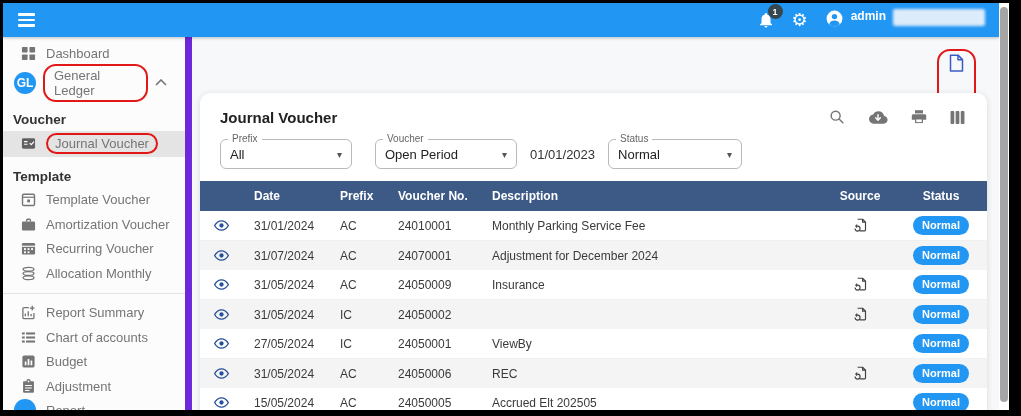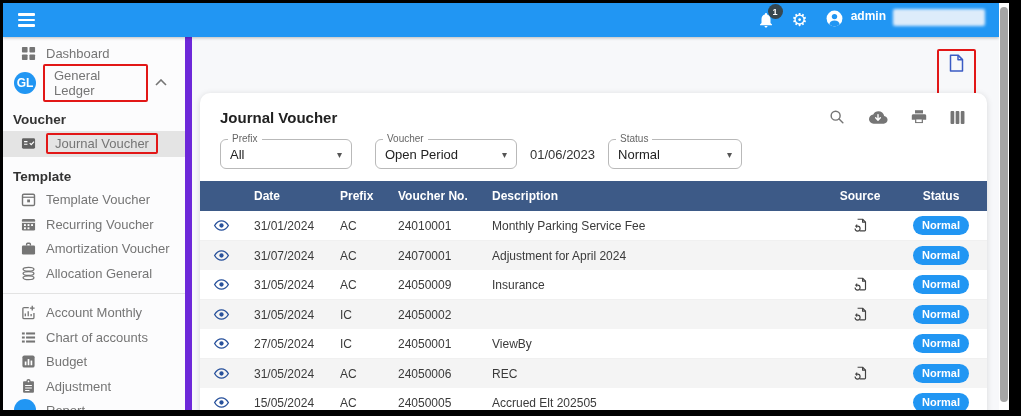--- a/index.html
+++ b/index.html
@@ -49,21 +49,21 @@
     color:#757575;cursor:pointer;}
   .side-item .icon{width:17px;height:17px;flex:0 0 17px;display:flex;align-items:center;justify-content:center;}
   .side-item.selected{background:#e4e4e4;height:26px;}
   .side-module{height:34px;display:flex;align-items:center;padding-left:11px;gap:7px;color:#757575;cursor:pointer;}
   .avatar{width:22px;height:22px;border-radius:50%;background:var(--header-blue,#2196f3);
     color:#fff;font-size:12px;font-weight:bold;display:flex;align-items:center;justify-content:center;flex:0 0 22px;}
   .side-module .chevron{margin-left:auto;margin-right:18px;line-height:0;}
   .side-section{height:27px;display:flex;align-items:flex-end;padding-left:10px;padding-bottom:4px;
     font-weight:bold;color:#333;font-size:13.5px;text-align:right;}
   .side-divider{height:1px;background:#e3e3e3;margin:7px 0;}
-  .red-box{border:2px solid var(--annotation-red,#e21717);border-radius:2px;padding:1px 7px;}
+  .red-box{border:2px solid var(--annotation-red,#e21717);border-radius:13px;padding:1px 7px;}
   .side-module .red-box{padding:2px 9px;}
   .cut-avatar{position:absolute;left:11px;bottom:-11px;}
   
   .main{flex:1;background:#f7f8fa;position:relative;overflow:hidden;}
   .add-btn{
     position:absolute;top:11px;right:17px;display:flex;flex-direction:column;align-items:center;
     gap:1px;cursor:pointer;background:transparent;border:0;
   }
   .add-btn .red-box{display:flex;flex-direction:column;align-items:center;padding:3px 7px 1px;}
   .add-label{font-size:12px;color:#3a3a3a;margin-top:40px;}
@@ -201,62 +201,62 @@
                 <rect x="1.6" y="2.4" width="12.8" height="12" rx="1.4" fill="none" stroke="#757575" stroke-width="1.5"></rect>
                 <line x1="1.6" y1="5.6" x2="14.4" y2="5.6" stroke="#757575" stroke-width="1.3"></line>
                 <rect x="6.6" y="8" width="3" height="3" fill="#757575"></rect>
               </svg>
             </span>
     <span class="label-wrap"><span class="label">Template Voucher</span></span>
   </div>
           <div class="side-item">
     <span class="icon">
               <svg viewBox="0 0 16 16" width="15" height="15">
+                <path d="M6 4.8V3.4c0-.6.4-1 1-1h2c.6 0 1 .4 1 1v1.4" fill="none" stroke="#757575" stroke-width="1.5"></path>
+                <rect x="1" y="4.8" width="14" height="9.6" rx="1.3" fill="#757575"></rect>
+              </svg>
+            </span>
+    <span class="label-wrap"><span class="label">Amortization Voucher</span></span>
+  </div>
+          <div class="side-item">
+    <span class="icon">
+              <svg viewBox="0 0 16 16" width="15" height="15">
                 <rect x="1" y="2" width="14" height="12.5" rx="1.4" fill="#757575"></rect>
                 <rect x="1" y="5" width="14" height="1.2" fill="#fff"></rect>
                 <g fill="#fff">
                   <rect x="3.2" y="7.6" width="2" height="2"></rect>
                   <rect x="7" y="7.6" width="2" height="2"></rect>
                   <rect x="10.8" y="7.6" width="2" height="2"></rect>
                   <rect x="3.2" y="11" width="2" height="2"></rect>
                   <rect x="7" y="11" width="2" height="2"></rect>
                 </g>
               </svg>
             </span>
     <span class="label-wrap"><span class="label">Recurring Voucher</span></span>
   </div>
           <div class="side-item">
     <span class="icon">
-              <svg viewBox="0 0 16 16" width="15" height="15">
-                <path d="M6 4.8V3.4c0-.6.4-1 1-1h2c.6 0 1 .4 1 1v1.4" fill="none" stroke="#757575" stroke-width="1.5"></path>
-                <rect x="1" y="4.8" width="14" height="9.6" rx="1.3" fill="#757575"></rect>
-              </svg>
-            </span>
-    <span class="label-wrap"><span class="label">Amortization Voucher</span></span>
-  </div>
-          <div class="side-item">
-    <span class="icon">
               <svg viewBox="0 0 16 16" width="15" height="15" fill="none" stroke="#757575" stroke-width="1.4">
                 <ellipse cx="8" cy="3.4" rx="5.8" ry="2"></ellipse>
                 <ellipse cx="8" cy="8" rx="5.8" ry="2"></ellipse>
                 <ellipse cx="8" cy="12.6" rx="5.8" ry="2"></ellipse>
               </svg>
             </span>
-    <span class="label-wrap"><span class="label">Allocation General</span></span>
+    <span class="label-wrap"><span class="label">Allocation Monthly</span></span>
   </div>
           <div class="side-divider"></div>
           <div class="side-item">
     <span class="icon">
               <svg viewBox="0 0 16 16" width="15" height="15" fill="none" stroke="#757575" stroke-width="1.4">
                 <path d="M13.8 8.6v4.6c0 .7-.6 1.3-1.3 1.3H3.3c-.7 0-1.3-.6-1.3-1.3V4c0-.7.6-1.3 1.3-1.3h5"></path>
                 <path d="M12 .8v5M9.5 3.3h5"></path>
                 <path d="M4.6 12v-3M7.7 12V6.6M10.8 12V9.6"></path>
               </svg>
             </span>
-    <span class="label-wrap"><span class="label">Account Monthly</span></span>
+    <span class="label-wrap"><span class="label">Report Summary</span></span>
   </div>
           <div class="side-item">
     <span class="icon">
               <svg viewBox="0 0 16 16" width="15" height="15" fill="#757575">
                 <rect x="1" y="2.6" width="3" height="2.2"></rect>
                 <rect x="5.4" y="2.6" width="9.6" height="2.2"></rect>
                 <rect x="1" y="6.9" width="3" height="2.2"></rect>
                 <rect x="5.4" y="6.9" width="9.6" height="2.2"></rect>
                 <rect x="1" y="11.2" width="3" height="2.2"></rect>
                 <rect x="5.4" y="11.2" width="9.6" height="2.2"></rect>
@@ -354,21 +354,21 @@
           <div class="select sel-prefix">
             <span class="flabel">Prefix</span>
             <span>All</span>
             <span class="arrow">▾</span>
           </div>
           <div class="select sel-viewby">
             <span class="flabel">Voucher</span>
             <span>Open Period</span>
             <span class="arrow">▾</span>
           </div>
-          <span class="date-text">01/06/2023</span>
+          <span class="date-text">01/01/2023</span>
           <div class="select sel-status">
             <span class="flabel">Status</span>
             <span>Normal</span>
             <span class="arrow">▾</span>
           </div>
         </div>
 
         <div class="table">
           <div class="thead">
             <span class="c-eye"></span>
@@ -410,21 +410,21 @@
       <button class="eye-btn">
         <svg viewBox="0 0 24 16" width="17" height="11">
                       <path d="M12 1.2C6.5 1.2 2.6 7 2 8c.6 1 4.5 6.8 10 6.8S21.4 9 22 8c-.6-1-4.5-6.8-10-6.8z" fill="none" stroke="#27509b" stroke-width="2"></path>
                       <circle cx="12" cy="8" r="3.1" fill="#27509b"></circle>
                     </svg>
       </button>
     </span>
     <span class="c-date">31/07/2024</span>
     <span class="c-prefix">AC</span>
     <span class="c-voucher">24070001</span>
-    <span class="c-desc">Adjustment for April 2024</span>
+    <span class="c-desc">Adjustment for December 2024</span>
     <span class="c-source"></span>
     <span class="c-status">
       <span class="pill">Normal</span>
     </span>
   </div>
               <div class="trow">
     <span class="c-eye">
       <button class="eye-btn">
         <svg viewBox="0 0 24 16" width="17" height="11">
                       <path d="M12 1.2C6.5 1.2 2.6 7 2 8c.6 1 4.5 6.8 10 6.8S21.4 9 22 8c-.6-1-4.5-6.8-10-6.8z" fill="none" stroke="#27509b" stroke-width="2"></path>

